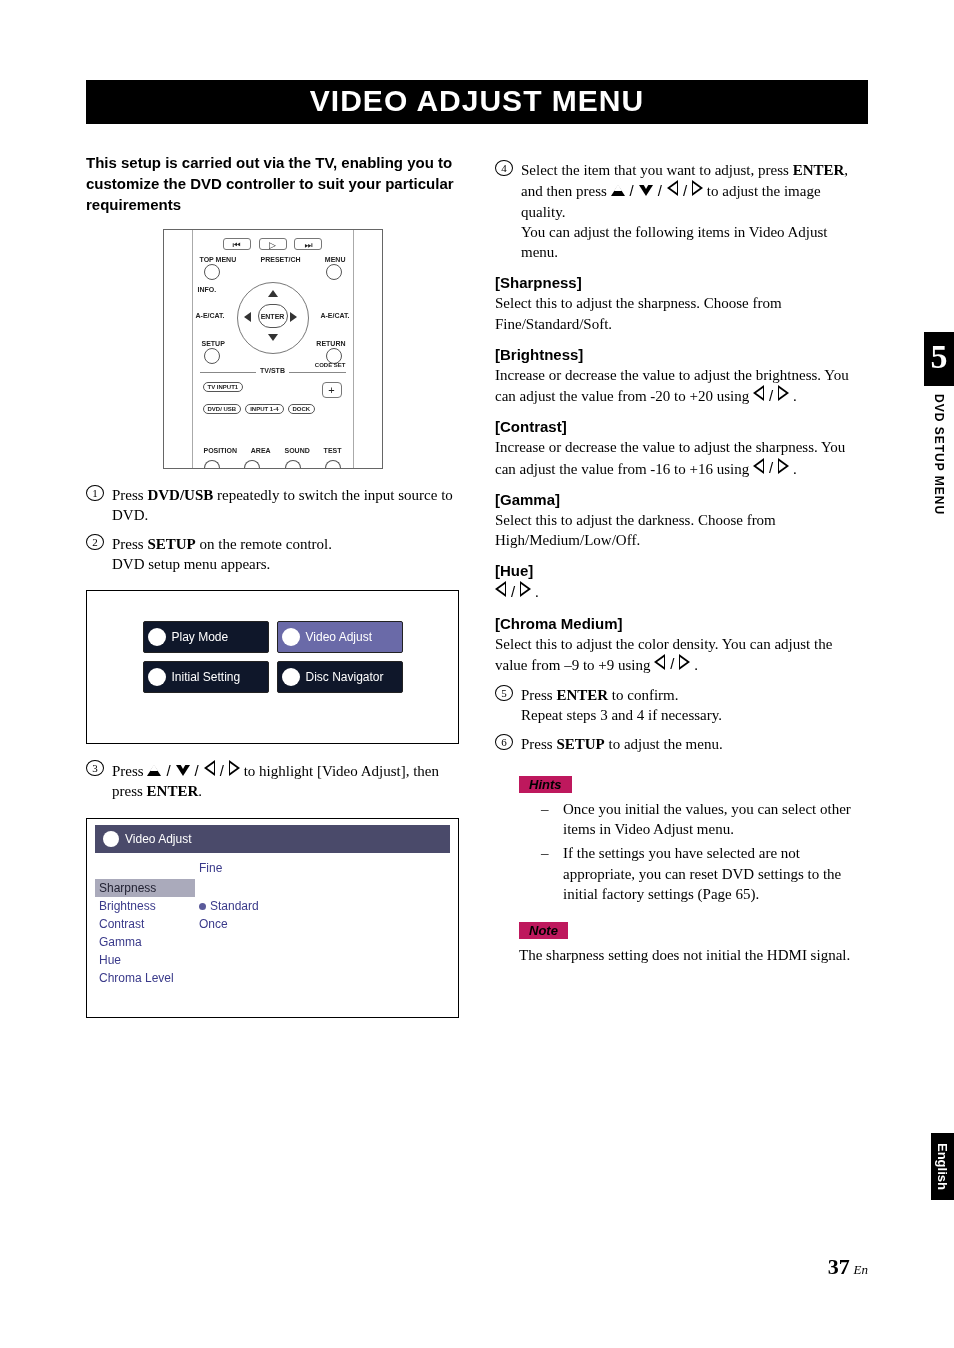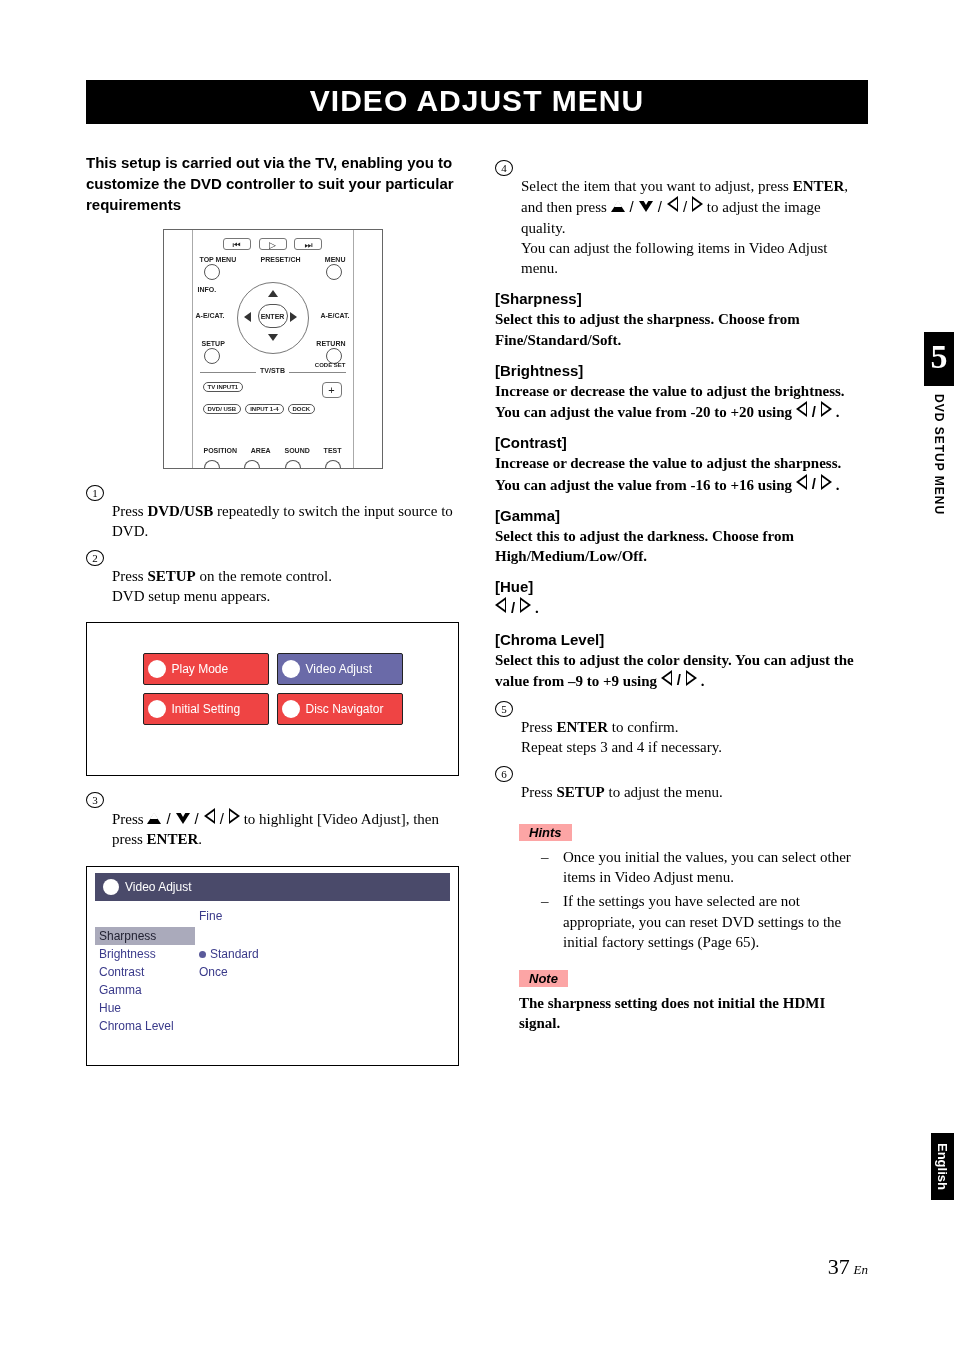--- a/index.html
+++ b/index.html
@@ -74,29 +74,29 @@
   .remote-figure .botlabels{ position:absolute; bottom:14px; left:40px; right:40px; display:flex; justify-content:space-between; font-weight:bold;}
   .remote-figure .botcircs{ position:absolute; bottom:0px; left:40px; right:40px; display:flex; justify-content:space-between;}
   .remote-figure .halfcirc{ width:16px; height:8px; border:1.5px solid #555; border-bottom:none; border-radius:16px 16px 0 0;}
   .remote-figure .codeset{position:absolute; right:36px; top:132px; font-size:6px; font-weight:bold;}
 
   .step { display:flex; margin: 8px 0; line-height:1.35; }
   .step .num {
     display:inline-block; min-width:18px; height:16px; border:1px solid #000; border-radius:50%;
     font-size:11px; text-align:center; line-height:14px; margin-right:8px; font-family:"Times New Roman",serif;
   }
-  .step .txt { flex:1;margin-top:16px; }
+  .step .txt { flex:1; }
   .step .txt b, .rightcol b.bold, .sub b { font-weight:bold; }
   .menu-panel {
     border:1px solid #000; margin:16px 0; padding:30px 16px 50px 16px;
     font-family: Arial, Helvetica, sans-serif; font-size:12px;
   }
   .menu-grid { display:grid; grid-template-columns:1fr 1fr; gap:8px; width:260px; margin:0 auto;}
   .menu-btn {
-    background:#ef4444; color:#fff; border:1px solid #222; border-radius:2px;
+    background:#0f172a; color:#fff; border:1px solid #222; border-radius:2px;
     padding:6px 4px; display:flex; align-items:center; gap:6px;
   }
   .menu-btn.sel{ background:#6a6aa8;}
   .menu-btn .ic{ width:18px;height:18px;border-radius:50%;background:#fff;display:inline-block;position:relative;}
   .va-panel{
     border:1px solid #000; margin:16px 0; padding:6px 8px 30px 8px;
     font-family: Arial, Helvetica, sans-serif; font-size:12px;
   }
   .va-header{ background:#4a4a6a; color:#fff; padding:6px 8px; display:flex; align-items:center; gap:6px; margin-bottom:6px;}
   .va-header .ic{width:16px;height:16px;border-radius:50%;background:#fff;display:inline-block;}
@@ -117,23 +117,23 @@
   .oleft .outer{border-top:8px solid transparent;border-bottom:8px solid transparent;border-right:11px solid #000;width:0;height:0;}
   .oleft .inner{border-top:5px solid transparent;border-bottom:5px solid transparent;border-right:7px solid #fff;width:0;height:0;left:3px;top:3px;}
   .oright .outer{border-top:8px solid transparent;border-bottom:8px solid transparent;border-left:11px solid #000;width:0;height:0;}
   .oright .inner{border-top:5px solid transparent;border-bottom:5px solid transparent;border-left:7px solid #fff;width:0;height:0;left:1px;top:3px;}
   .slash{padding:0 2px;}
 
   .rightcol .head {
     font-family: Arial, Helvetica, sans-serif; font-weight:bold; font-size:15px;
     margin-top:12px; margin-bottom:2px;
   }
-  .rightcol p { line-height:1.35; margin-bottom:2px;font-weight:bold;}
+  .rightcol p { line-height:1.35; margin-bottom:2px;}
   .tag {
-    display:inline-block; background:#fca5a5; color:#000;
+    display:inline-block; background:#be185d; color:#000;
     font-family: Arial, Helvetica, sans-serif; font-style:italic; font-weight:bold;
     font-size:13px; padding:1px 10px; margin:14px 0 6px 24px;
   }
   .hint-list { margin-left:46px; line-height:1.35;}
   .hint-list .item{ display:flex; gap:8px; margin-bottom:4px;}
   .hint-list .dash{ min-width:14px;}
   .note-body{ margin-left:24px; line-height:1.35;}
 
   .side-tab {
     position:absolute; right:0; top:332px; width:30px;
@@ -151,21 +151,21 @@
   .lang-tab{
     position:absolute; right:0; bottom:140px; background:#000; color:#fff;
     writing-mode: vertical-rl; text-orientation:mixed;
     font-family: Arial, Helvetica, sans-serif; font-weight:bold; font-size:13px;
     padding:10px 4px;
   }
   .pgnum{
     position:absolute; right:86px; bottom:60px;
     font-family:"Times New Roman",serif;
   }
-  .pgnum .n{ font-weight:normal; font-size:22px;}
+  .pgnum .n{ font-weight:bold; font-size:22px;}
   .pgnum .en{ font-style:italic; font-size:13px;}
 </style>
 </head>
 <body>
 
 <div class="page">
   <div class="title-bar">VIDEO ADJUST MENU</div>
 
   <div class="columns">
 
@@ -357,21 +357,21 @@
       <div class="head">[Hue]</div>
       <p>
         <span class="arrows">
             <span class="otri oleft"><span class="outer"></span><span class="inner"></span></span>
             <span class="slash">/</span>
             <span class="otri oright"><span class="outer"></span><span class="inner"></span></span>
           </span>
         <span>.</span>
       </p>
 
-      <div class="head">[Chroma Level]</div>
+      <div class="head">[Chroma Medium]</div>
       <p>
         <span>Select this to adjust the color density. You can adjust the value from –9 to +9 using </span>
         <span class="arrows">
             <span class="otri oleft"><span class="outer"></span><span class="inner"></span></span>
             <span class="slash">/</span>
             <span class="otri oright"><span class="outer"></span><span class="inner"></span></span>
           </span>
         <span>.</span>
       </p>
 

